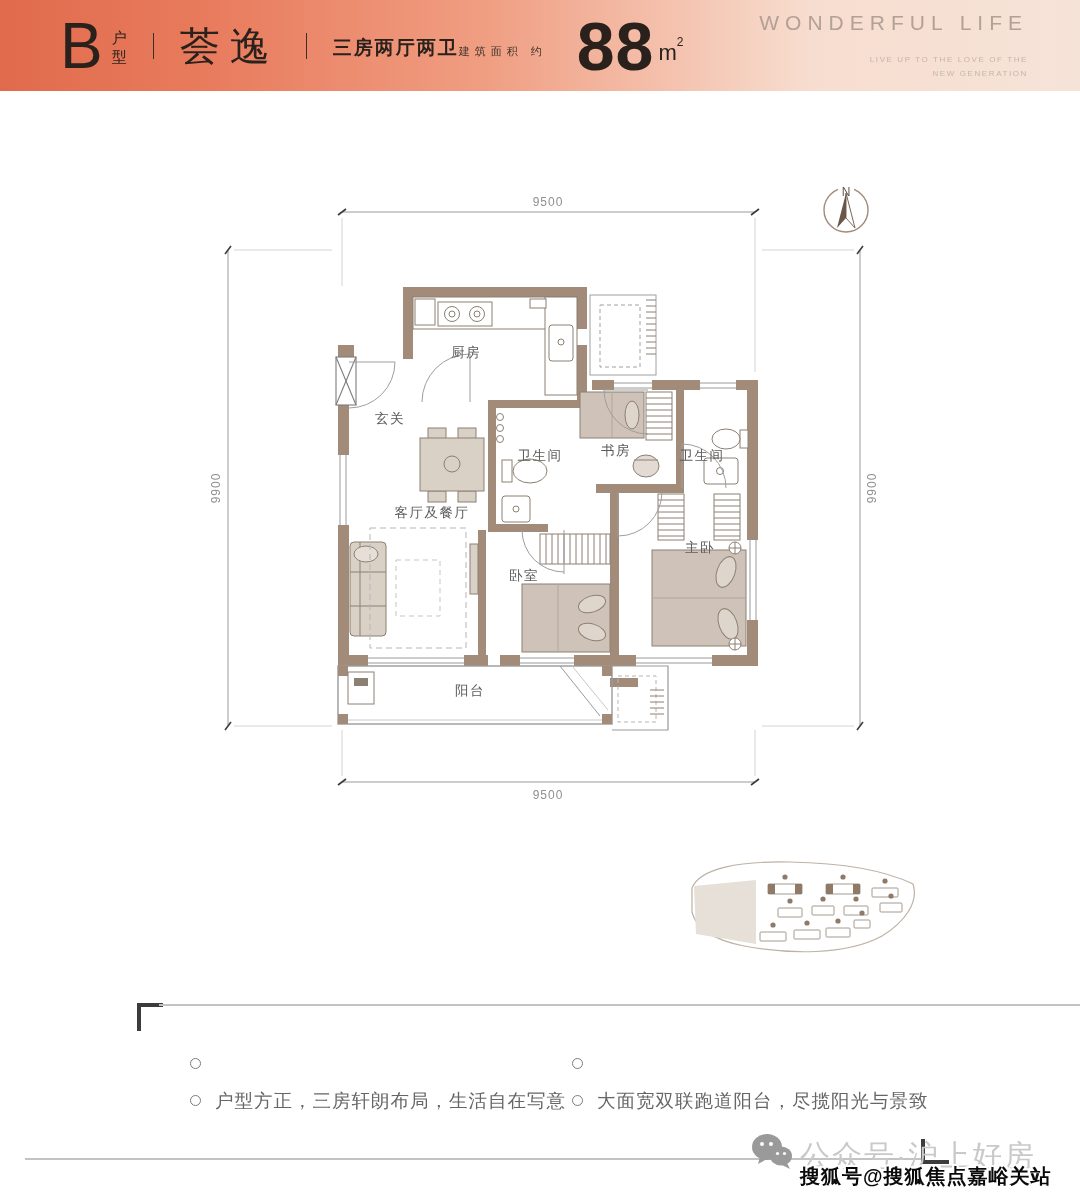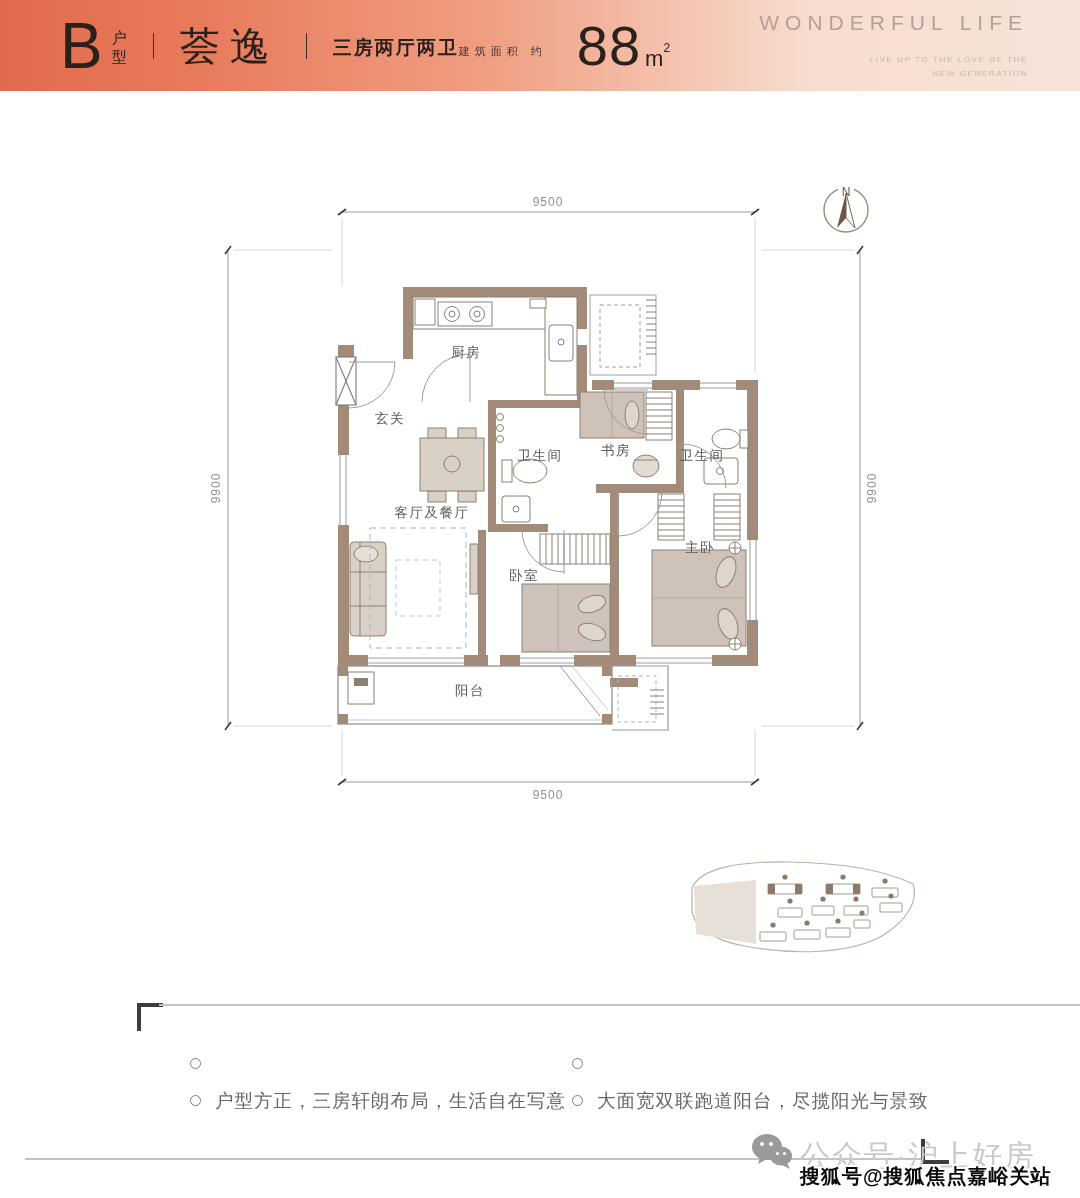--- a/index.html
+++ b/index.html
@@ -14,21 +14,21 @@
     display:flex;align-items:center;color:#2a211c;
   }
   .unit-letter{font-size:64px;font-weight:300;line-height:1;margin-left:60px;letter-spacing:0;}
   .unit-type{display:flex;flex-direction:column;font-size:15px;line-height:1.25;margin-left:9px;margin-top:4px;}
   .hdr-div{width:1px;height:26px;background:#3a2f28;margin:0 26px;}
   .plan-name{font-size:40px;font-weight:400;letter-spacing:10px;margin-top:2px;}
   .hdr-mid{display:flex;flex-direction:row;align-items:center;margin-top:4px;}
   .layout-desc{font-size:19px;font-weight:700;letter-spacing:2px;}
   .area-label{font-size:11px;letter-spacing:5px;margin-top:8px;color:#41362e;text-align:center;}
   .area-group{display:flex;align-items:flex-start;margin-left:30px;line-height:1;}
-  .area-value{font-size:56px;font-weight:400;letter-spacing:1px;}
+  .area-value{font-size:68px;font-weight:700;letter-spacing:1px;}
   .area-unit{font-size:22px;margin-top:24px;margin-left:4px;}
   .area-sup{font-size:12px;vertical-align:14px;}
   .hdr-right{margin-left:auto;margin-right:52px;text-align:right;}
   .brand{font-size:21px;letter-spacing:6px;color:#b3a096;font-weight:400;}
   .tagline{font-size:8px;letter-spacing:1.6px;color:#c3b6ac;line-height:1.7;margin-top:18px;}
   
   .plansvg{position:absolute;left:0;top:0;width:1080px;height:1198px;}
   .roomlabel{font-size:13.5px;fill:#5a5a5a;letter-spacing:1.5px;}
   .dimtext{font-size:12px;fill:#8f8f8f;letter-spacing:1px;}
   

